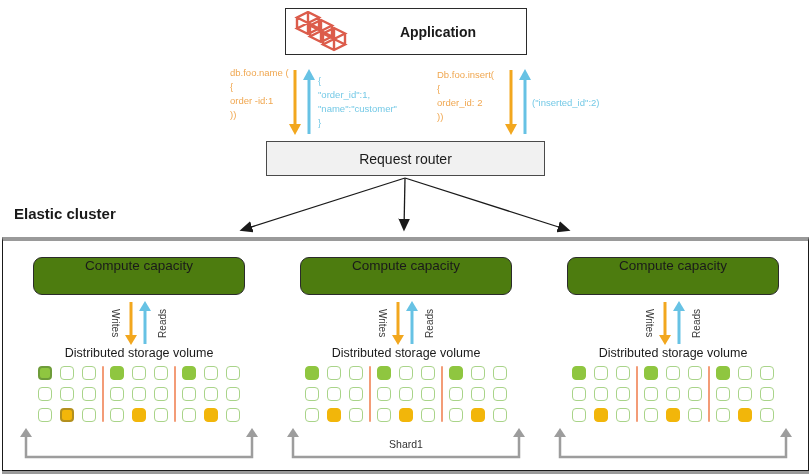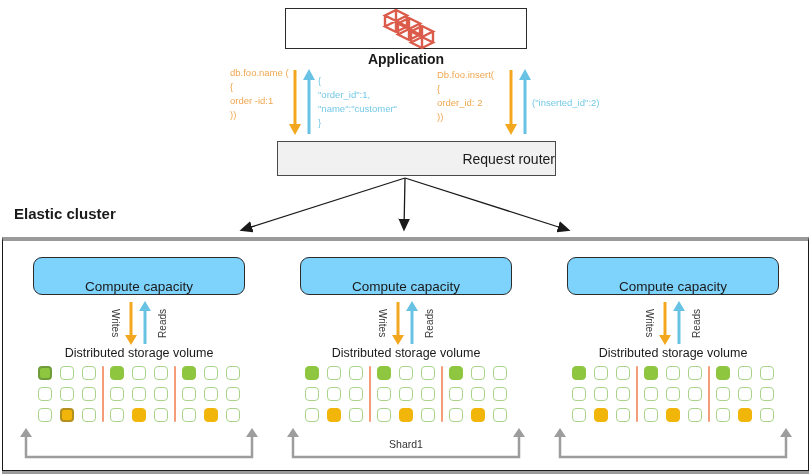--- a/index.html
+++ b/index.html
@@ -5,23 +5,23 @@
   * { margin:0; padding:0; box-sizing:border-box; }
   html,body { background:#fff; }
   body {
     width:811px; height:474px; position:relative; overflow:hidden;
     font-family:"Liberation Sans", sans-serif; color:#1a1a1a;
   }
   .abs { position:absolute; }
 
   
   .app-box {
-    left:285px; top:8px; width:242px; height:41px;
+    left:285px; top:8px; width:242px; height:47px;
     border:1px solid #2b2b2b; background:#fff;
-    display:flex; align-items:center;flex-direction:column;
+    display:flex; align-items:center;
   }
   .app-icon { margin-left:8px; flex:0 0 auto; }
   .app-icon path { stroke:var(--icon-red,#DC5C4B); fill:none; stroke-width:2.4; }
   .app-title { flex:1; text-align:center; font-weight:bold; font-size:14px; }
 
   
   .code { font-size:9.5px; line-height:14px; white-space:nowrap; }
   .code.orange { color:var(--code-orange,#F0A750); }
   .code.blue   { color:var(--code-blue,#74C9E6); }
   .q-find-req   { left:230px; top:66px; }
@@ -34,23 +34,22 @@
   .pair-orange polygon{ fill:var(--write-orange,#F2A71E); }
   .pair-blue line     { stroke:var(--read-blue,#67C2E4); stroke-width:3; }
   .pair-blue polygon  { fill:var(--read-blue,#67C2E4); }
   .pair-top-1 { left:288px; top:68px; }
   .pair-top-2 { left:504px; top:68px; }
 
   
   .router-box {
     left:266px; top:141px; width:279px; height:35px;
     background:var(--router-fill,#F1F1F1); border:1px solid #4a4a4a;
-    display:flex; align-items:center; justify-content:flex-end;
+    display:flex; align-items:center; justify-content:center;
     font-size:14px;
-    margin-left:11px;
   }
 
   
   .fan { left:230px; top:177px; }
   .fan line { stroke:#1a1a1a; stroke-width:1.3; }
   .fan polygon { fill:#1a1a1a; }
 
   .cluster-title { left:14px; top:205px; font-size:15px; font-weight:bold; }
 
   
@@ -61,22 +60,22 @@
     border-top:4px solid #9a9a9a;
     box-shadow:0 4px 0 #9a9a9a;
     background:#fff;
   }
 
   .col { position:absolute; top:12px; width:242px; height:215px; }
   .col-0 { left:15px; } .col-1 { left:282px; } .col-2 { left:549px; }
 
   .compute-box {
     position:absolute; left:15px; top:4px; width:212px; height:38px;
-    border:1px solid #2b2b2b; border-radius:9px; background:#7dd3fc;
-    display:flex; align-items:flex-end; justify-content:center;
+    border:1px solid #2b2b2b; border-radius:9px; background:#4d7c0f;
+    display:flex; align-items:flex-start; justify-content:center;
     font-size:13.5px;
   }
 
   .rw-row {
     position:absolute; left:0; top:47px; width:100%; height:46px;
     display:flex; align-items:center; justify-content:center; gap:3px;
   }
   .vlabel { font-size:10px; color:#3a3a3a; }
   .vlabel.writes { writing-mode:vertical-rl; }                       
   .vlabel.reads  { writing-mode:vertical-rl; transform:rotate(180deg); } 

